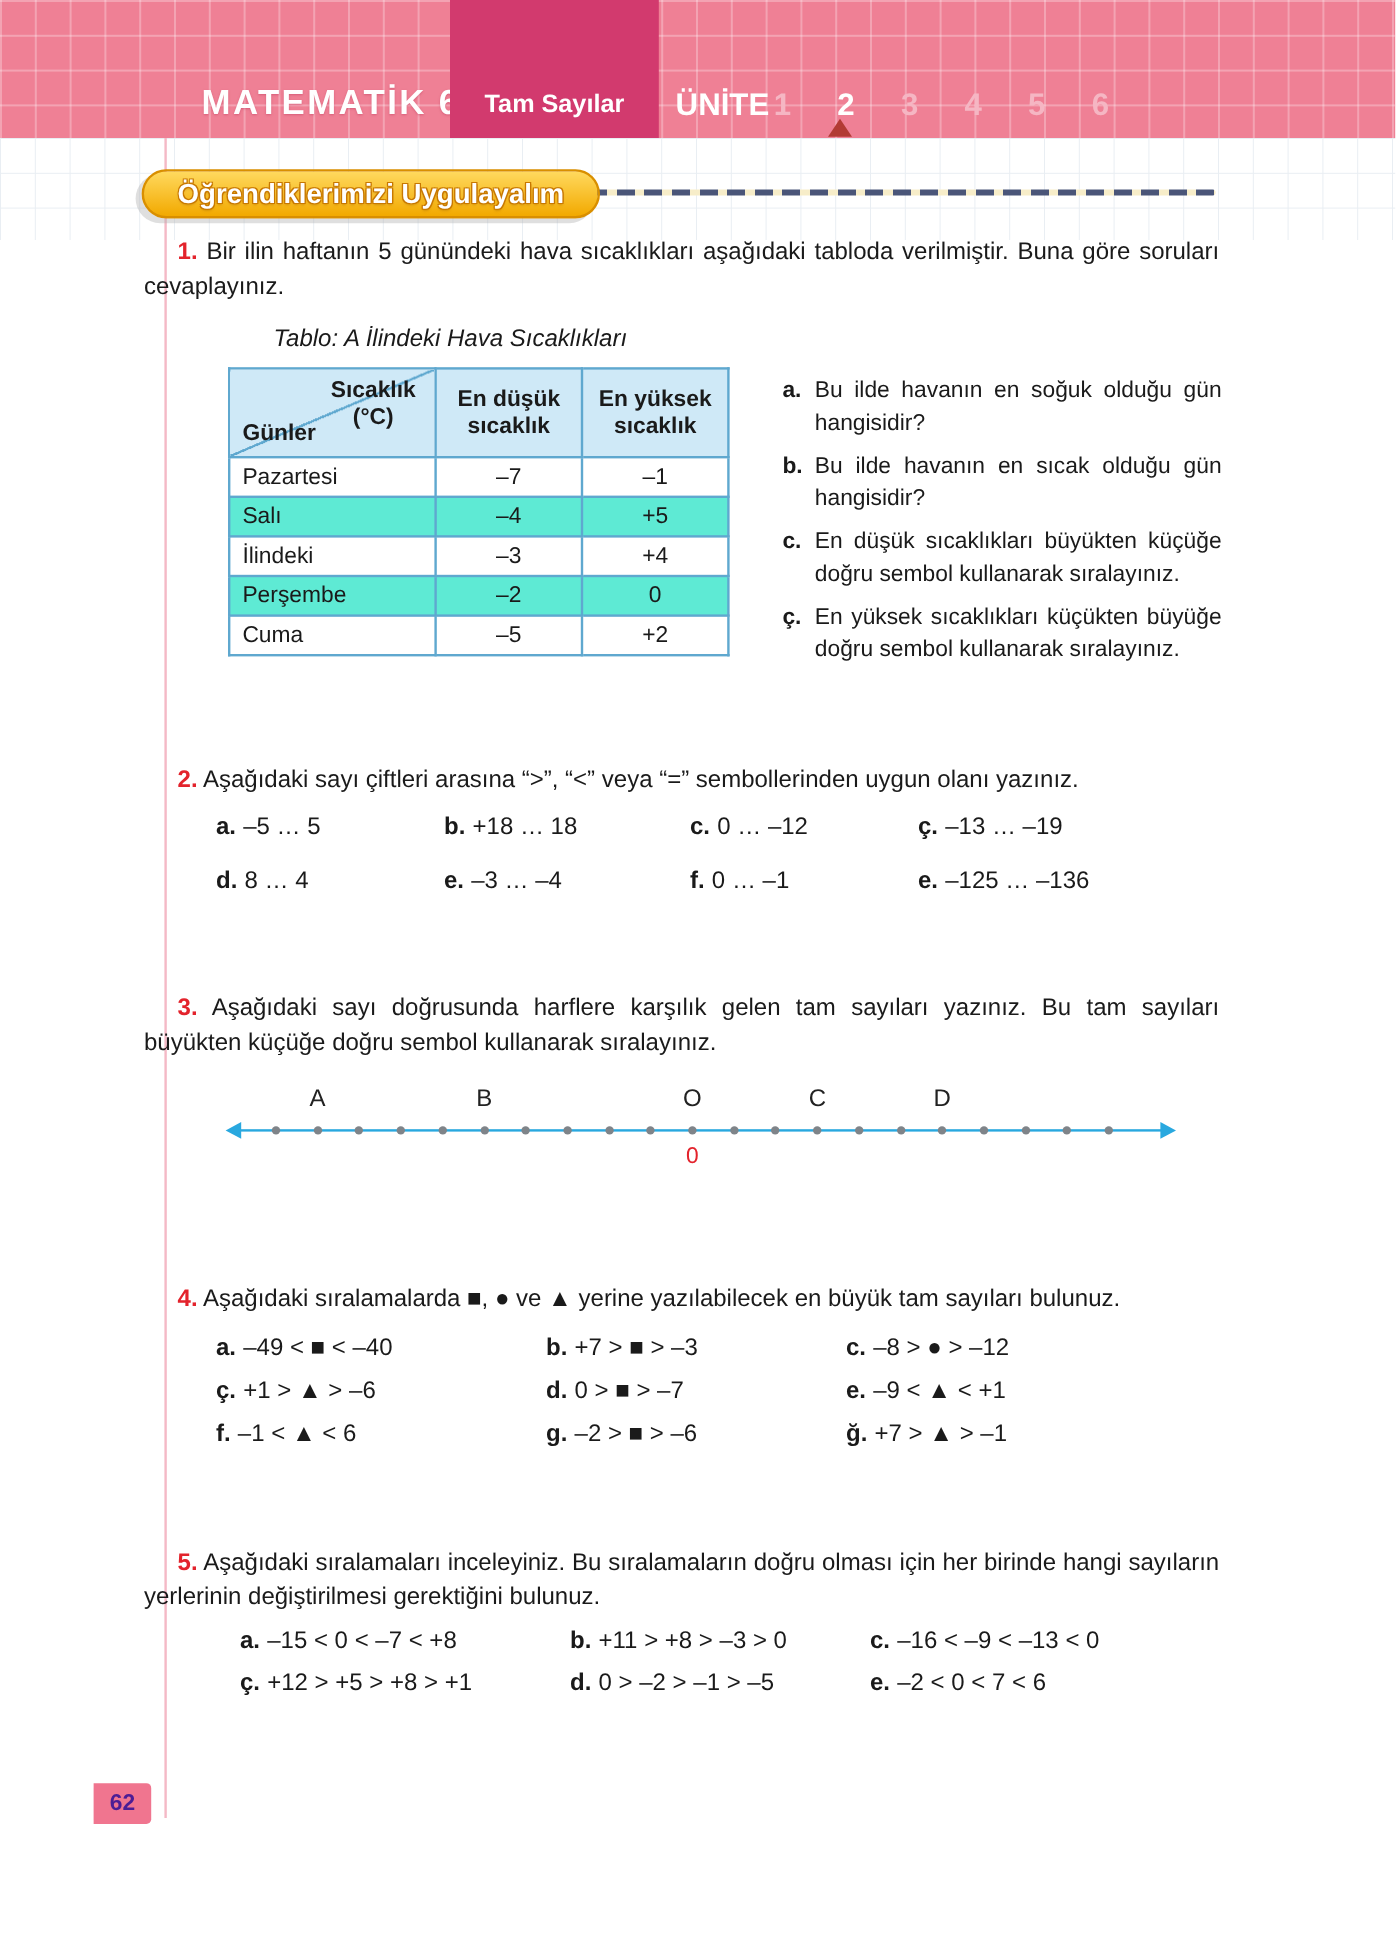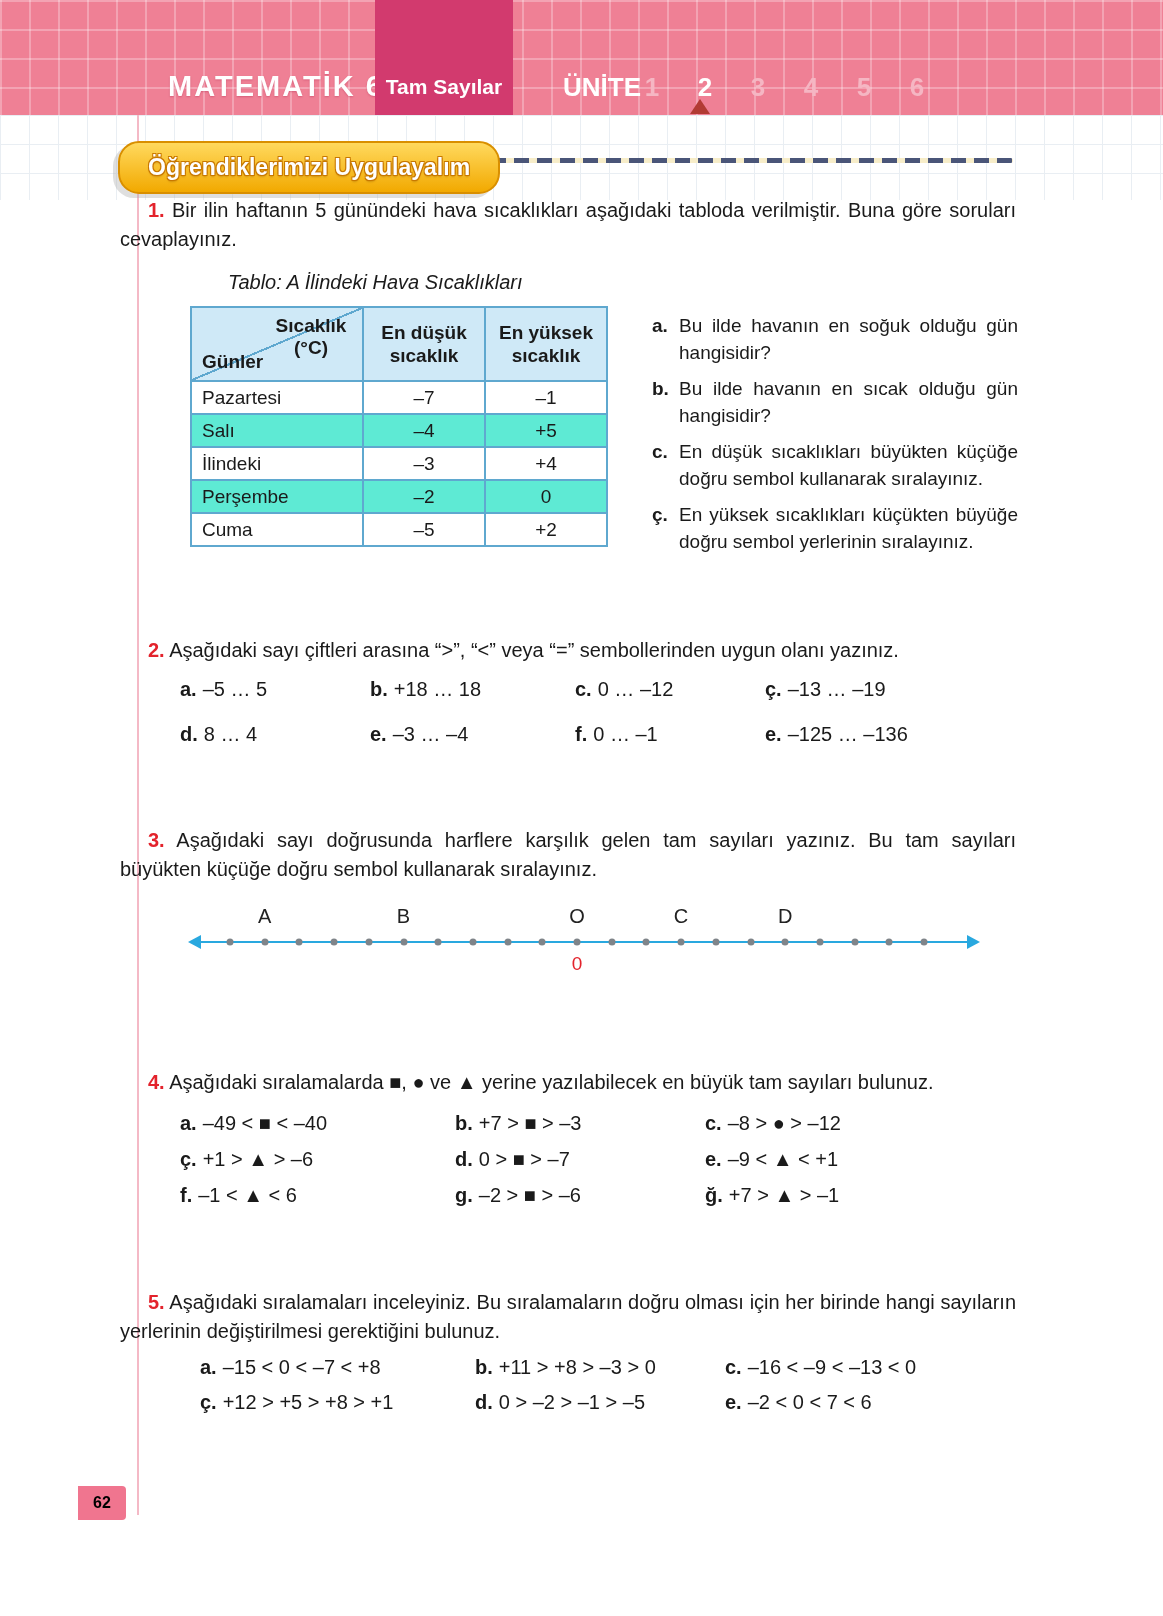--- a/index.html
+++ b/index.html
@@ -14,21 +14,21 @@
     background-image:
       linear-gradient(rgba(255,255,255,.28) 2px, transparent 2px),
       linear-gradient(90deg, rgba(255,255,255,.28) 2px, transparent 2px);
     background-size:29px 29px;
   }
   .book-title {
     position:absolute; left:168px; top:70px; font-size:29px; font-weight:bold;
     color:#ffffff; letter-spacing:2px; text-shadow:0 1px 2px rgba(170,30,70,.35);
   }
   .unit-box {
-    position:absolute; left:375px; top:0; width:138px; height:115px;
+    position:absolute; left:375px; top:0; width:174px; height:115px;
     background:#d23a6e; display:flex; justify-content:center; align-items:flex-end;
     padding-bottom:16px;
   }
   .unit-box span { color:#ffffff; font-size:21px; font-weight:bold; }
   .unite-label {
     position:absolute; left:563px; top:72px; font-size:26px; font-weight:bold; color:#ffffff;
   }
   .unit-numbers { position:absolute; left:644px; top:72px; display:flex; gap:37px; }
   .unit-num { font-size:26px; font-weight:bold; color:#f5b6c3; width:16px; text-align:center; }
   .unit-num.active { color:#ffffff; }
@@ -48,21 +48,21 @@
   }
   .left-rule { position:absolute; left:137px; top:115px; width:2px; height:1400px; background:#f4b9c6; }
 
   
   .dash-line {
     position:absolute; left:468px; top:158px; width:545px; height:5px;
     background:repeating-linear-gradient(90deg, #4a5578 0 15px, #f7edc9 15px 23px);
     border-radius:3px;
   }
   .badge {
-    position:absolute; left:118px; top:141px; height:53px; padding:0 28px;
+    position:absolute; left:118px; top:141px; height:41px; padding:0 28px;
     background:linear-gradient(#ffd95e,#f2a900); border:2px solid #d98f00; border-radius:21px;
     display:flex; align-items:center; z-index:2;
     box-shadow:-5px 4px 0 rgba(175,175,175,.4);
   }
   .badge span {
     font-size:23px; font-weight:bold; color:#ffffff;
     text-shadow:1px 1px 0 #c87800, -1px 1px 0 #c87800, 1px -1px 0 #c87800, -1px -1px 0 #c87800, 0 2px 2px rgba(150,90,0,.4);
   }
 
   
@@ -121,21 +121,21 @@
   }
   .nl-label { position:absolute; top:2px; transform:translateX(-50%); font-size:20px; color:#222; }
   .nl-zero { position:absolute; top:50px; transform:translateX(-50%); font-size:19px; color:#e3232c; }
 
   
   .page-num-box {
     position:absolute; left:78px; top:1486px; width:48px; height:34px;
     background:#f0758f; border-radius:0 4px 4px 0;
     display:flex; align-items:center; justify-content:center;
   }
-  .page-num-box span { color:#000000; font-weight:bold; font-size:16px; }
+  .page-num-box span { color:#4c1d95; font-weight:bold; font-size:19px; }
 </style>
 </head>
 <body>
 
 <div class="page">
 
   <header class="header">
     <div class="book-title">MATEMATİK 6</div>
     <div class="unit-box">
       <span>Tam Sayılar</span>
@@ -213,21 +213,21 @@
     <div class="side-q">
       <span class="sq-label">b.</span>
       <span class="sq-text">Bu ilde havanın en sıcak olduğu gün hangisidir?</span>
     </div>
     <div class="side-q">
       <span class="sq-label">c.</span>
       <span class="sq-text">En düşük sıcaklıkları büyükten küçüğe doğru sembol kullanarak sıralayınız.</span>
     </div>
     <div class="side-q">
       <span class="sq-label">ç.</span>
-      <span class="sq-text">En yüksek sıcaklıkları küçükten büyüğe doğru sembol yerlerinin sıralayınız.</span>
+      <span class="sq-text">En yüksek sıcaklıkları küçükten büyüğe doğru sembol kullanarak sıralayınız.</span>
     </div>
   </div>
 
   <p class="qpara" style="top:636px">
     <span class="qnum">2.</span>
     <span>Aşağıdaki sayı çiftleri arasına “&gt;”, “&lt;” veya “=” sembollerinden uygun olanı yazınız.</span>
   </p>
   <div class="items-grid q2-grid">
     <div class="item"><span class="item-label">a.</span><span>–5 … 5</span></div>
     <div class="item"><span class="item-label">b.</span><span>+18 … 18</span></div>

